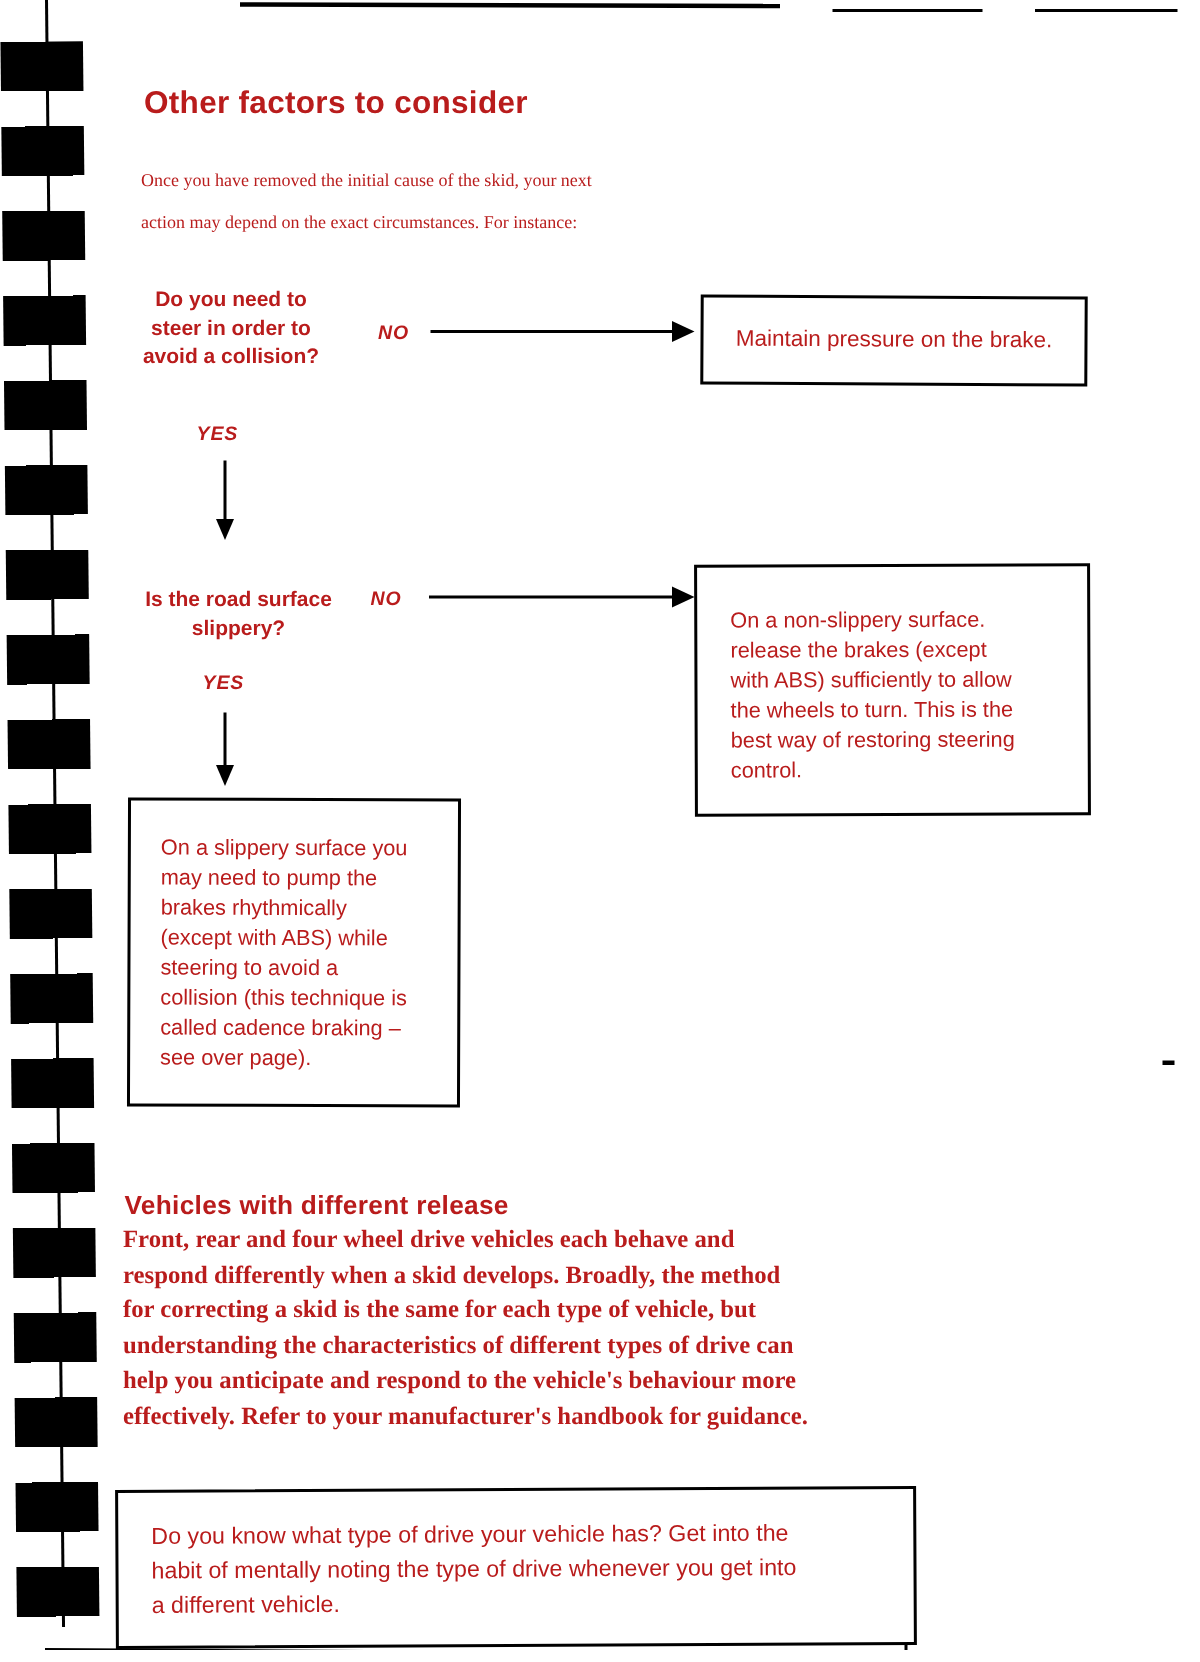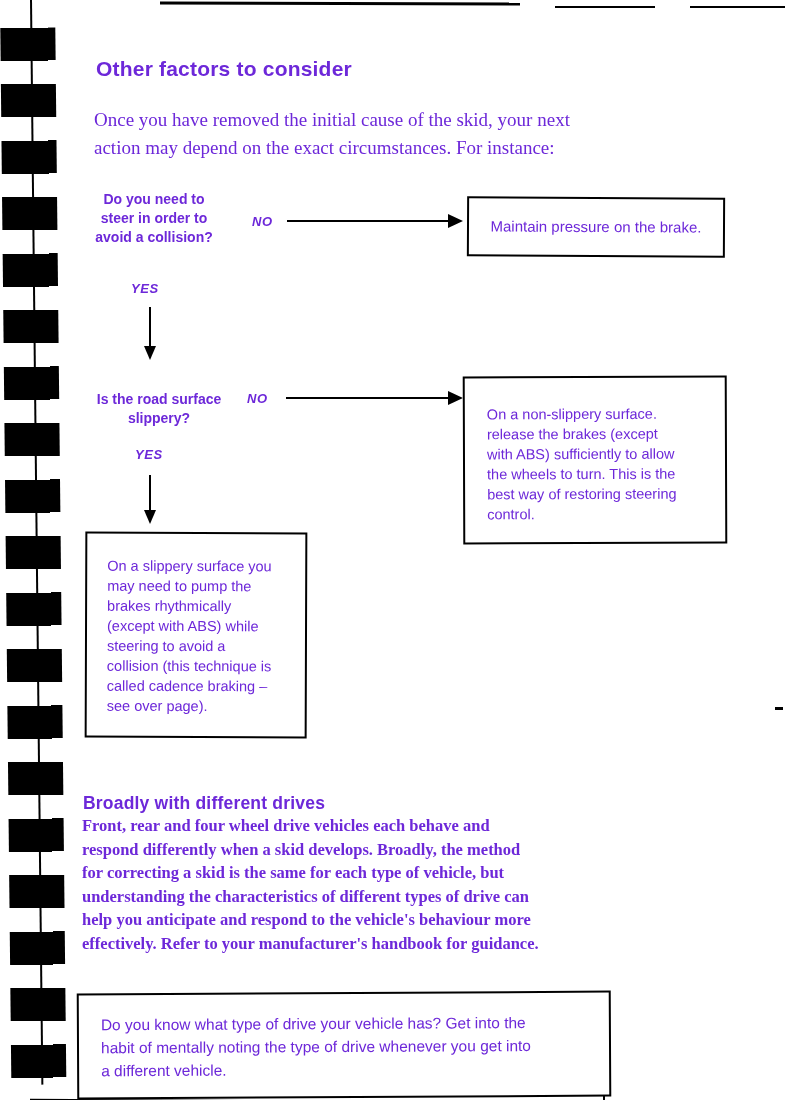--- a/index.html
+++ b/index.html
@@ -1,34 +1,34 @@
 <!DOCTYPE html>
 <html><head>
 <meta charset="utf-8">
 <style>
   html,body{margin:0;padding:0;background:#fff;}
   .page{position:relative;width:800px;height:1100px;background:#ffffff;overflow:hidden;
-        font-family:"Liberation Sans",sans-serif;color:#6d28d9;}
+        font-family:"Liberation Sans",sans-serif;color:#b91c1c;}
   .abs{position:absolute;}
   .pre{white-space:pre-line;}
 
   
   .binding{position:absolute;left:0;top:0;width:60px;height:1108px;
            transform:rotate(-0.6deg);transform-origin:top left;}
   .binding .spine{position:absolute;left:30px;top:0;width:2px;height:1085px;background:#000;}
   .binding .combs{position:absolute;left:0;top:28px;width:55px;height:1080px;
            background:repeating-linear-gradient(180deg,#000 0 33px,transparent 33px 56.5px);}
 
   
   .scanline{background:#000;}
 
   
   .title{font-size:21px;font-weight:bold;letter-spacing:0.2px;}
   .serif{font-family:"Liberation Serif",serif;}
-  .intro{font-size:19px;line-height:28px;width:520px;}
+  .intro{font-size:12px;line-height:28px;width:520px;}
   .question{font-size:14px;font-weight:bold;line-height:19px;text-align:center;}
   .yn{font-size:13px;font-weight:bold;font-style:italic;letter-spacing:0.6px;}
   .h2{font-size:17.5px;font-weight:bold;letter-spacing:0.2px;}
   .bodytext{font-size:16.5px;line-height:23.5px;width:545px;}
 
   
   .fbox{border:2px solid #000;background:#fff;box-sizing:border-box;font-size:14.5px;line-height:20px;}
   .fbox1{display:flex;align-items:center;justify-content:center;font-size:15px;transform:rotate(0.3deg);}
   .fbox2{padding:26px 6px 0 22px;transform:rotate(-0.2deg);}
   .fbox3{padding:22px 2px 0 20px;transform:rotate(0.2deg);}
@@ -97,21 +97,21 @@
     </div>
   <div class="abs fbox fbox3 pre" style="left:85px;top:532px;width:222px;height:206px;">On a slippery surface you
 may need to pump the
 brakes rhythmically
 (except with ABS) while
 steering to avoid a
 collision (this technique is
 called cadence braking –
 see over page).</div>
 
-  <div class="abs h2" style="left:83px;top:793px;">Broadly with different drives</div>
+  <div class="abs h2" style="left:83px;top:793px;">Vehicles with different release</div>
   <div class="abs serif bodytext pre" style="left:82px;top:814px;font-weight:bold;">Front, rear and four wheel drive vehicles each behave and
 respond differently when a skid develops. Broadly, the method
 for correcting a skid is the same for each type of vehicle, but
 understanding the characteristics of different types of drive can
 help you anticipate and respond to the vehicle's behaviour more
 effectively. Refer to your manufacturer's handbook for guidance.</div>
 
   <div class="abs notebox pre" style="left:77px;top:992px;width:534px;height:106px;">Do you know what type of drive your vehicle has? Get into the
 habit of mentally noting the type of drive whenever you get into
 a different vehicle.</div>

